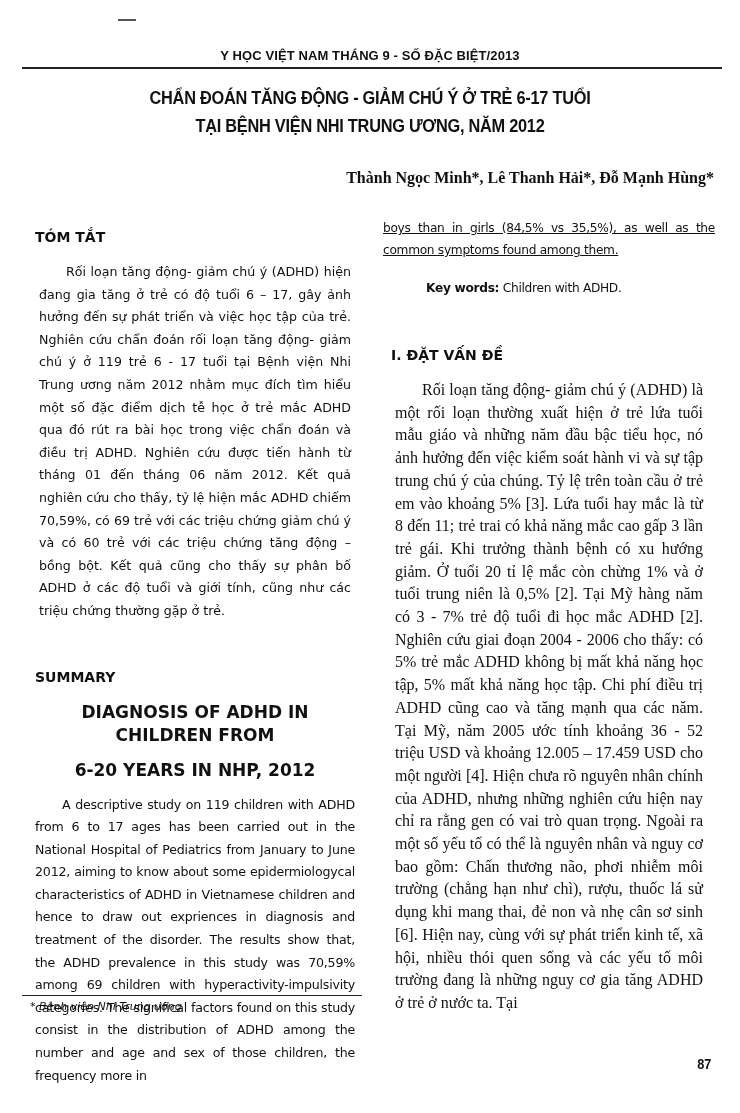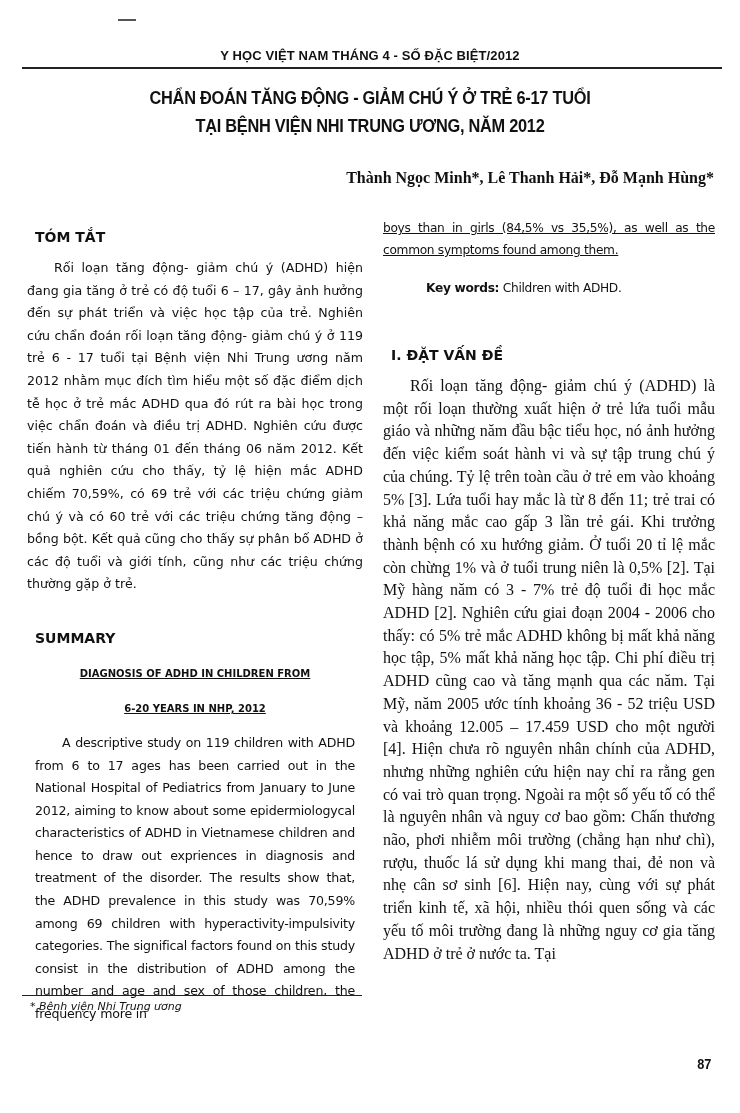--- a/index.html
+++ b/index.html
@@ -10,36 +10,36 @@
   .head-rule { position: absolute; left: 22px; top: 67px; width: 700px; height: 1.5px; background: #222; }
   .title { position: absolute; left: 0; top: 84px; width: 740px; text-align: center;
     font-family: "Liberation Sans", sans-serif; font-weight: bold; font-size: 19px; line-height: 28px;
     letter-spacing: -0.3px; transform: scaleX(0.86); transform-origin: center top; }
   .authors { position: absolute; right: 26px; top: 169px;
     font-family: "Liberation Serif", serif; font-weight: bold; font-size: 16px; }
   .col { position: absolute; top: 217px; font-size: 13.4px; line-height: 22.6px; text-align: justify; }
   .col-left { left: 27px; width: 336px; font-family: "DejaVu Sans", sans-serif; font-size: 12.6px; }
   .col-right { left: 383px; width: 332px; }
   .h-sec { font-family: "DejaVu Sans", sans-serif; font-weight: bold; font-size: 14px; margin: 8px; line-height: 24px; }
-  .p-viet { margin: 0; text-indent: 27px; }
+  .p-viet { margin: 12px; text-indent: 27px; }
   .p-en { margin: 8px; text-indent: 27px; letter-spacing: -0.2px; }
-  .summary-title { font-family: "DejaVu Sans", sans-serif; font-weight: bold; font-size: 10px; text-align: center; margin: 12px; line-height: 23px; text-decoration: underline; }
+  .summary-title { font-family: "DejaVu Sans", sans-serif; font-weight: bold; font-size: 17px; text-align: center; margin: 12px; line-height: 23px; }
   .gap { height: 22px; }
   .col-right .en { font-family: "DejaVu Sans", sans-serif; font-size: 12.2px; letter-spacing: -0.3px; line-height: 22px; }
   .col-right .serif { font-family: "Liberation Serif", serif; font-size: 16px; line-height: 22.7px; }
   .kw-label { font-weight: bold; }
   .footnote-rule { position: absolute; left: 22px; top: 995px; width: 340px; height: 1.2px; background: #222; }
   .footnote { position: absolute; left: 30px; top: 1000px; font-family: "DejaVu Sans", sans-serif; font-style: italic; font-size: 11px; }
   .page-number { position: absolute; left: 696px; top: 1055px; font-family: "Liberation Sans", sans-serif; font-weight: bold; font-size: 15px; transform: scaleX(0.85); }
 </style>
 </head>
 <body>
 
 <div class="scan-mark"></div>
-<div class="running-head">Y HỌC VIỆT NAM THÁNG 4 - SỐ ĐẶC BIỆT/2012</div>
+<div class="running-head">Y HỌC VIỆT NAM THÁNG 9 - SỐ ĐẶC BIỆT/2013</div>
 <div class="head-rule"></div>
 
 <div class="title">
   <div>CHẨN ĐOÁN TĂNG ĐỘNG - GIẢM CHÚ Ý Ở TRẺ 6-17 TUỔI</div>
   <div>TẠI BỆNH VIỆN NHI TRUNG ƯƠNG, NĂM 2012</div>
 </div>
 
 <div class="authors">Thành Ngọc Minh*, Lê Thanh Hải*, Đỗ Mạnh Hùng*</div>
 
 <div class="col col-left">

